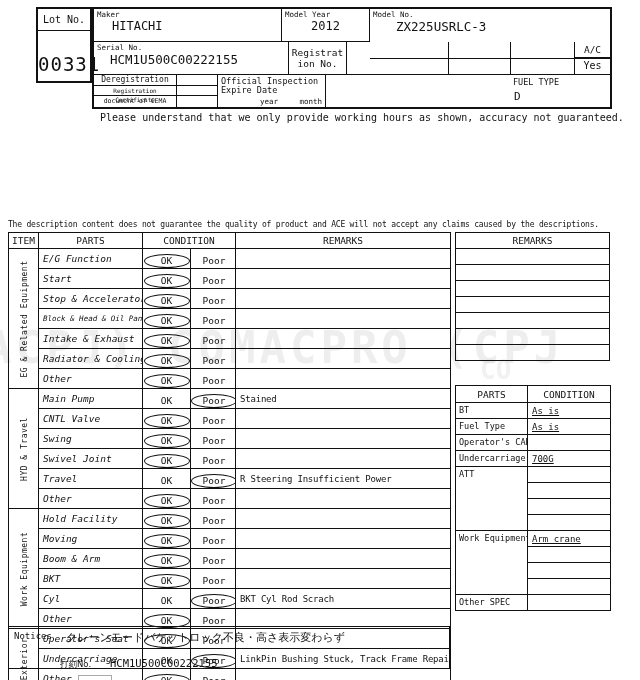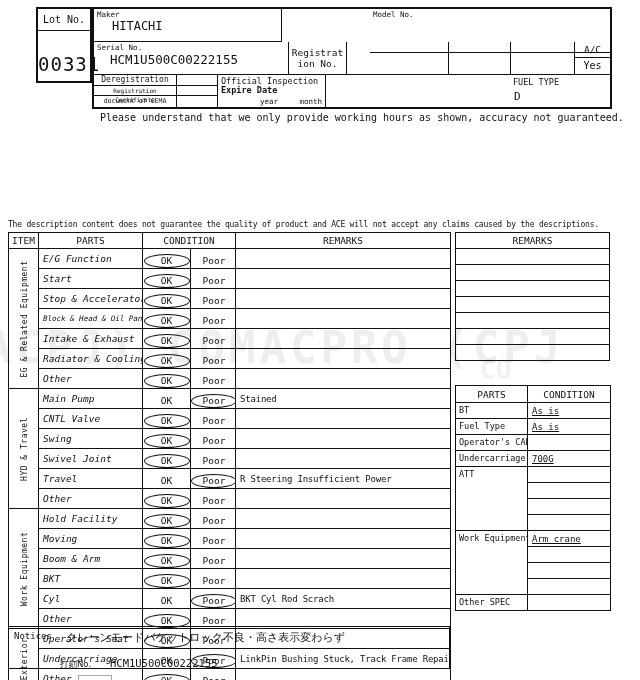--- a/index.html
+++ b/index.html
@@ -83,22 +83,27 @@
     <div class="lot-label">Lot No.</div>
     <div class="lot-value">00331</div>
   </div>
 
   <div class="abs hdr">
 
     <div class="hc" style="left:0;top:0;width:188px;height:33px;">
       <div class="lab">Maker</div>
       <div class="bigv">HITACHI</div>
     </div>
-    <div class="hc nr" style="left:276px;top:0;width:240px;height:44px;">
+    <div class="hc" style="left:188px;top:0;width:88px;height:33px;">
+      <div class="lab">Model Year</div>
+      <div class="ctrv">2012</div>
+    </div>
+    <div class="hc nr" style="left:276px;top:0;width:240px;height:50px;">
       <div class="lab">Model No.</div>
+      <div class="bigv" style="padding-left:26px;font-size:12.5px;">ZX225USRLC-3</div>
     </div>
 
     <div class="hc" style="left:0;top:33px;width:195px;height:33px;">
       <div class="lab">Serial No.</div>
       <div class="bigv" style="padding-left:16px;font-size:12.5px;">HCM1U500C00222155</div>
     </div>
     <div class="hc" style="left:195px;top:33px;width:58px;height:33px;text-align:center;">
       <div style="font-size:9.5px;line-height:11px;padding-top:5px;word-break:break-all;">Registration No.</div>
     </div>
     <div class="hc" style="left:253px;top:33px;width:102px;height:33px;"></div>
@@ -114,21 +119,21 @@
       <div class="mini" style="height:10px;line-height:9px;text-align:center;font-size:6px;">Registration Certificate</div>
       <div class="mini" style="height:11px;line-height:10px;text-align:center;font-size:6.5px;">document of CEMA</div>
     </div>
     <div class="hc nb" style="left:83px;top:66px;width:41px;height:32px;">
       <div class="mini" style="height:11px;"></div>
       <div class="mini" style="height:10px;"></div>
       <div class="mini" style="height:11px;"></div>
     </div>
     <div class="hc nb" style="left:124px;top:66px;width:108px;height:32px;">
       <div style="font-size:8.5px;line-height:9px;padding:2px 0 0 3px;">Official Inspection</div>
-      <div style="font-size:8.5px;line-height:9px;padding:0 0 0 3px;font-weight:bold;">Expire Date</div>
+      <div style="font-size:8.5px;line-height:9px;padding:0 0 0 3px;">Expire Date</div>
       <div style="position:absolute;bottom:1px;left:42px;font-size:7.5px;">year</div>
       <div style="position:absolute;bottom:1px;right:3px;font-size:7.5px;">month</div>
     </div>
     <div class="hc nr nb" style="left:415px;top:66px;width:101px;height:32px;">
       <div style="font-size:8.5px;padding:2px 0 0 4px;">FUEL TYPE</div>
       <div style="font-size:11px;padding:3px 0 0 5px;">D</div>
     </div>
   </div>
 
   <div class="abs note1">Please understand that we only provide working hours as shown, accuracy not guaranteed.</div>

